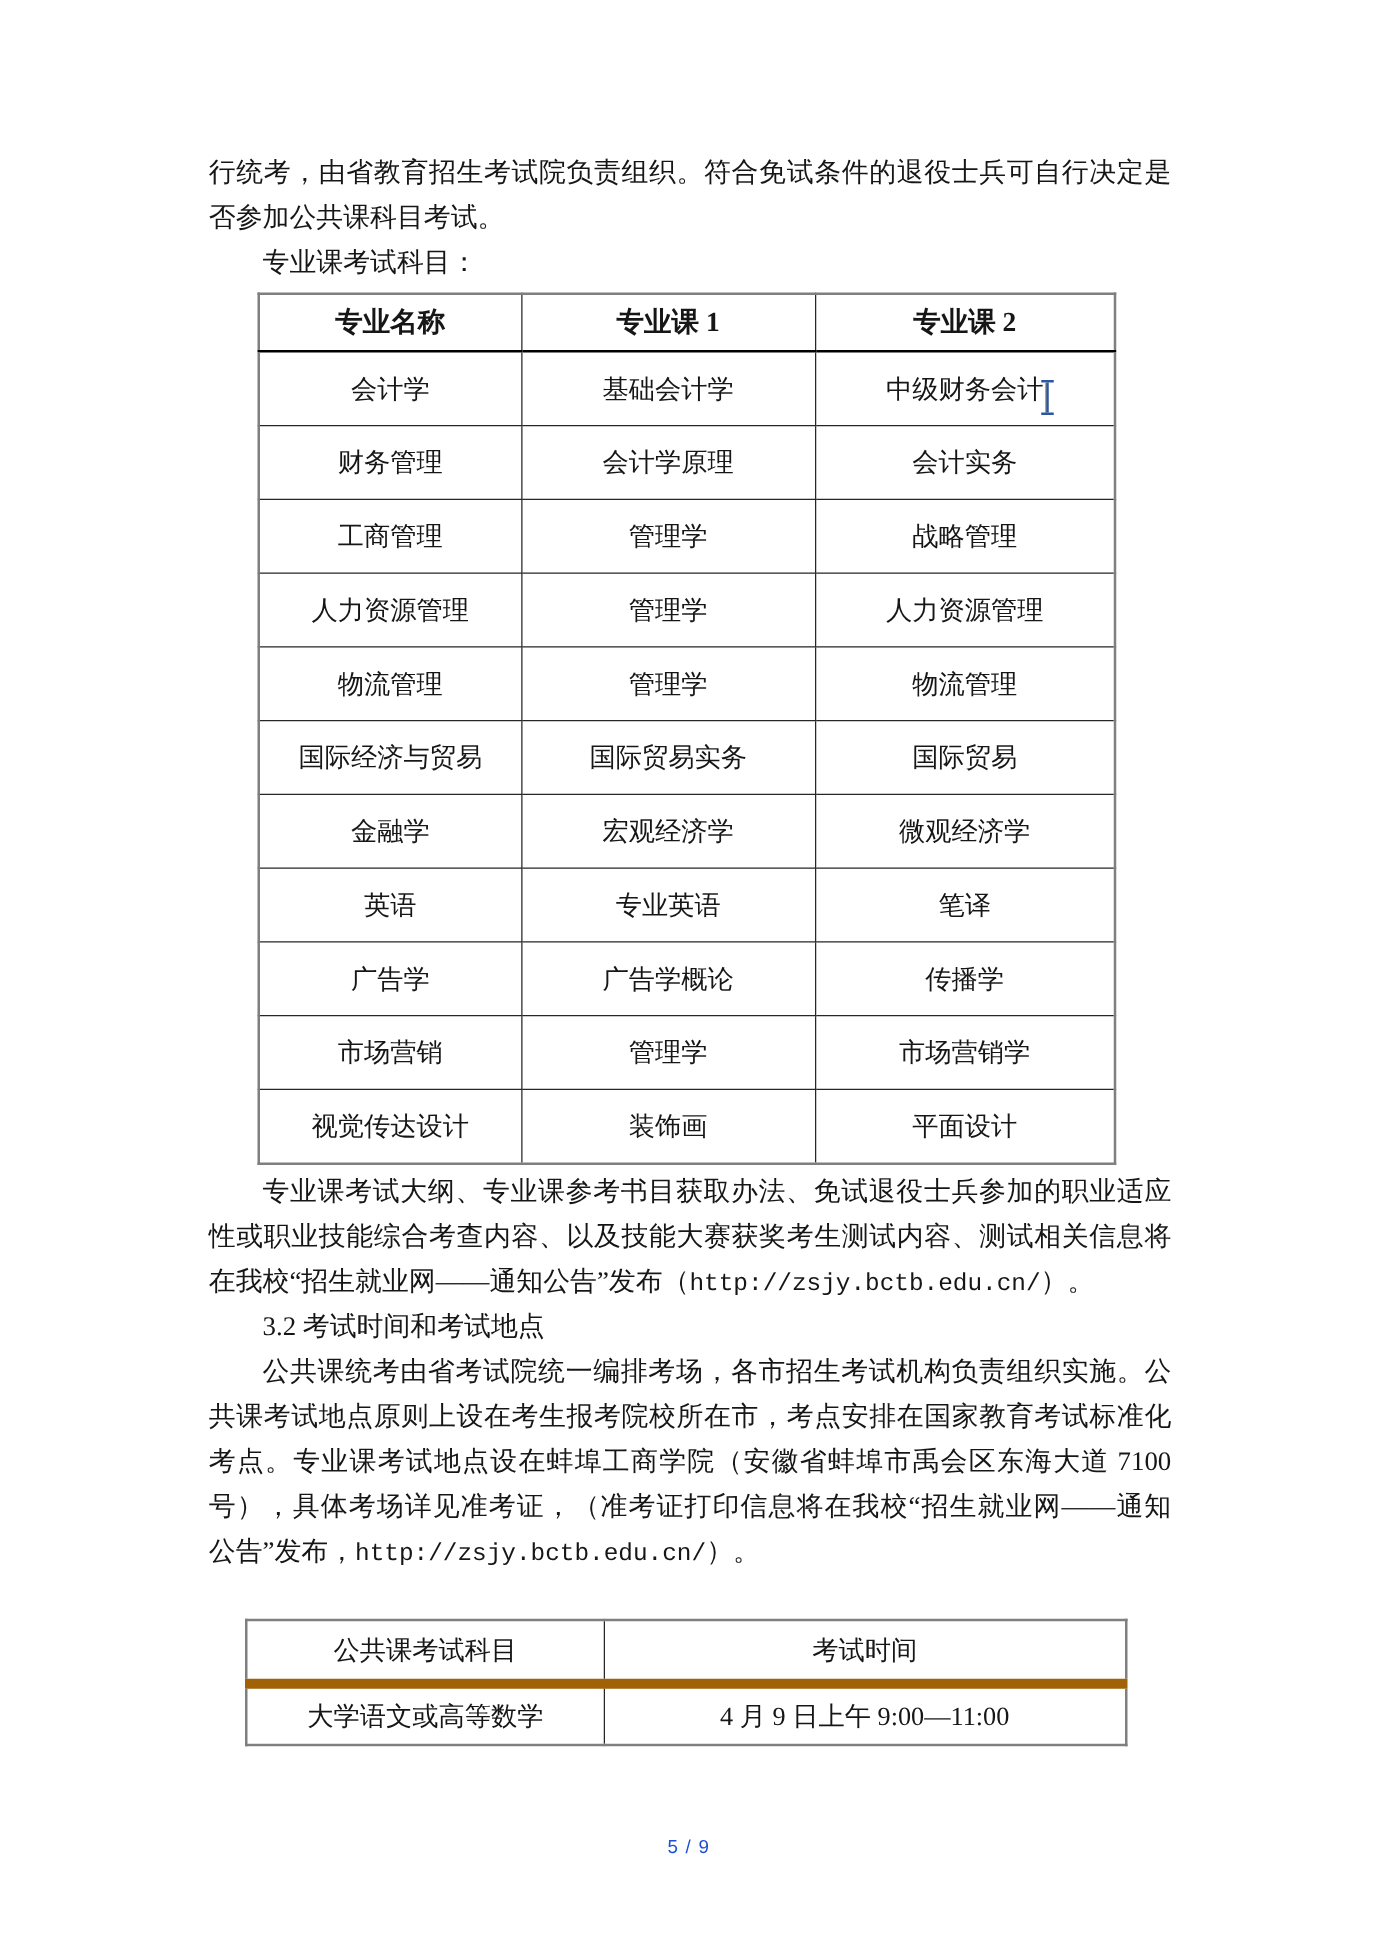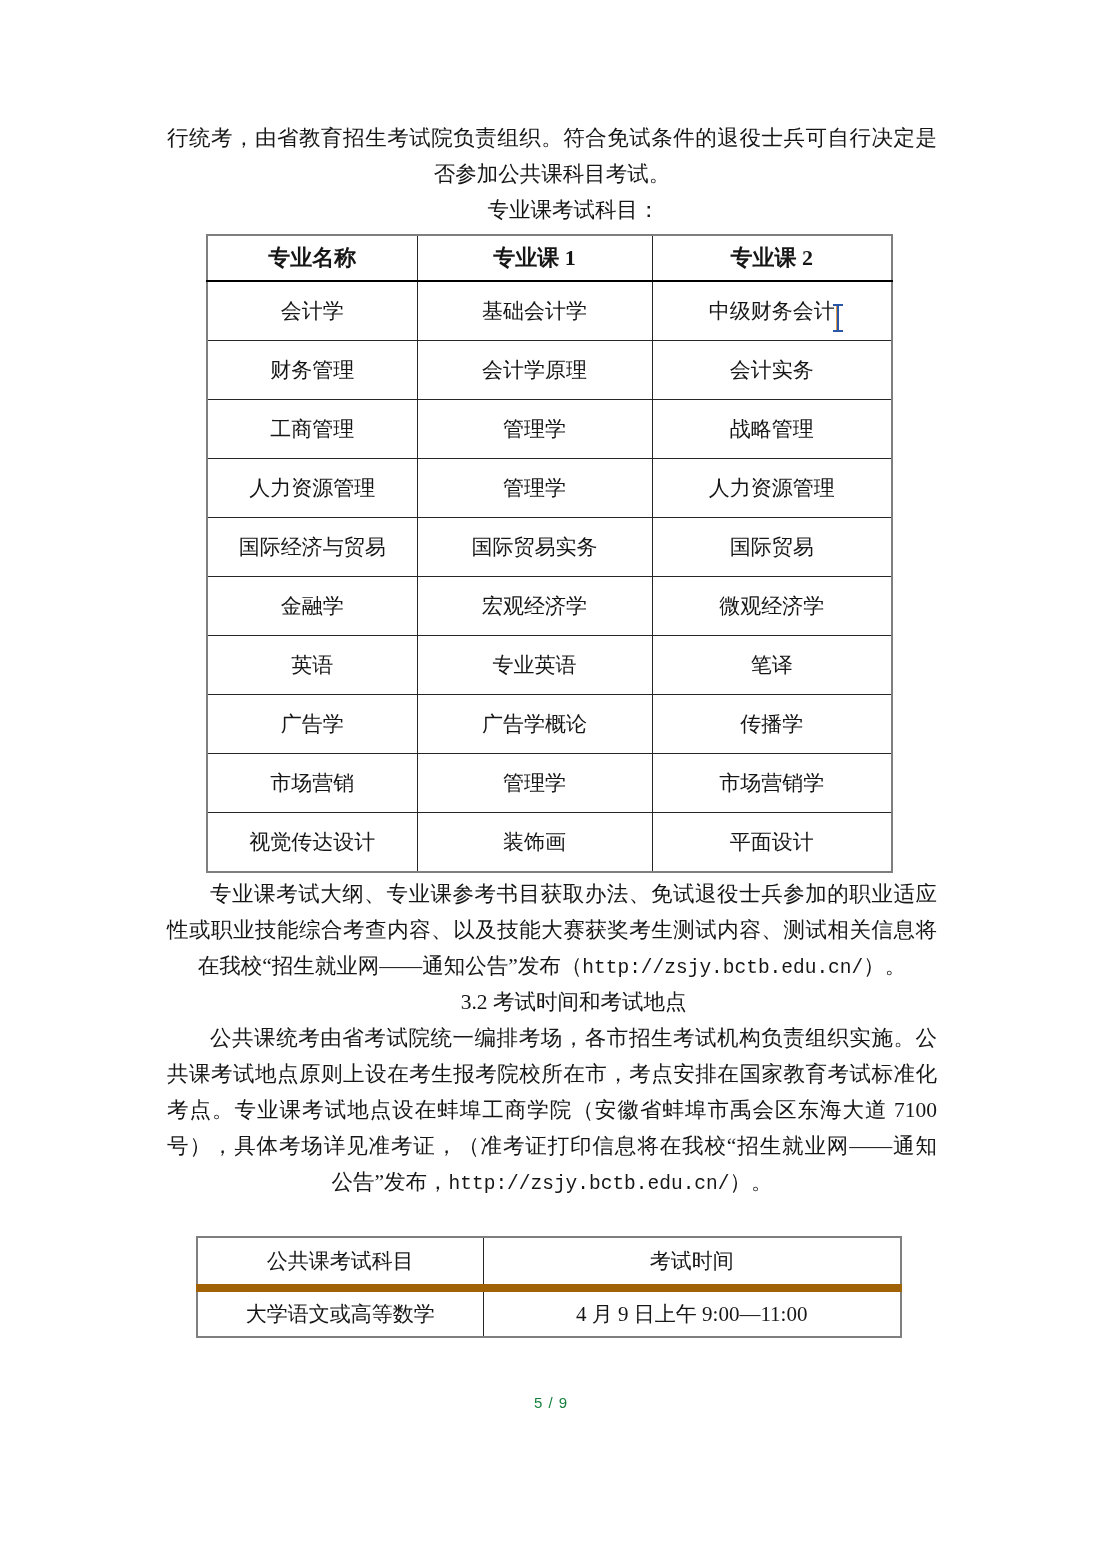--- a/index.html
+++ b/index.html
@@ -16,21 +16,20 @@
 
   .textblock { margin-left: 167px; width: 770px; }
   .tb1 { padding-top: 120px; }
   .tb2 { padding-top: 3px; }
 
   .line {
     height: 36px;
     line-height: 36px;
     font-size: 21.5px;
     white-space: nowrap;
-    text-align: center;
   }
   .line.fill {
     white-space: normal;
     text-align: justify;
     text-align-last: justify;
   }
   .line.indent { text-indent: 43px; }
 
   .mono {
     font-family: "Liberation Mono", "DejaVu Sans Mono", monospace;
@@ -61,25 +60,25 @@
   #table1 tbody td { height: 58px; }
 
   #table2 { margin: 36px 0 0 196px; width: 704px; }
   #table2 thead td {
     height: 46px;
     border-bottom: 8px solid #a16207;
   }
   #table2 tbody td { height: 44px; }
 
   .footer {
-    margin-top: 56px;
+    margin-top: 72px;
     text-align: center;
     font-family: "Liberation Sans", "DejaVu Sans", sans-serif;
     font-size: 15px;
-    color: #15803d;
+    color: #1d4ed8;
     letter-spacing: 1px;
   }
 
   
   .ibeam { position: absolute; left: 831px; top: 304px; width: 14px; height: 28px; }
   .ibeam .stem {
     position: absolute; left: 6px; top: 2px; width: 2px; height: 24px;
     background: #2a57a5;
     box-shadow: -1px 0 0 rgba(222, 140, 40, 0.85);
   }
@@ -125,20 +124,25 @@
           <td>工商管理</td>
           <td>管理学</td>
           <td>战略管理</td>
         </tr>
         <tr>
           <td>人力资源管理</td>
           <td>管理学</td>
           <td>人力资源管理</td>
         </tr>
         <tr>
+          <td>物流管理</td>
+          <td>管理学</td>
+          <td>物流管理</td>
+        </tr>
+        <tr>
           <td>国际经济与贸易</td>
           <td>国际贸易实务</td>
           <td>国际贸易</td>
         </tr>
         <tr>
           <td>金融学</td>
           <td>宏观经济学</td>
           <td>微观经济学</td>
         </tr>
         <tr>

